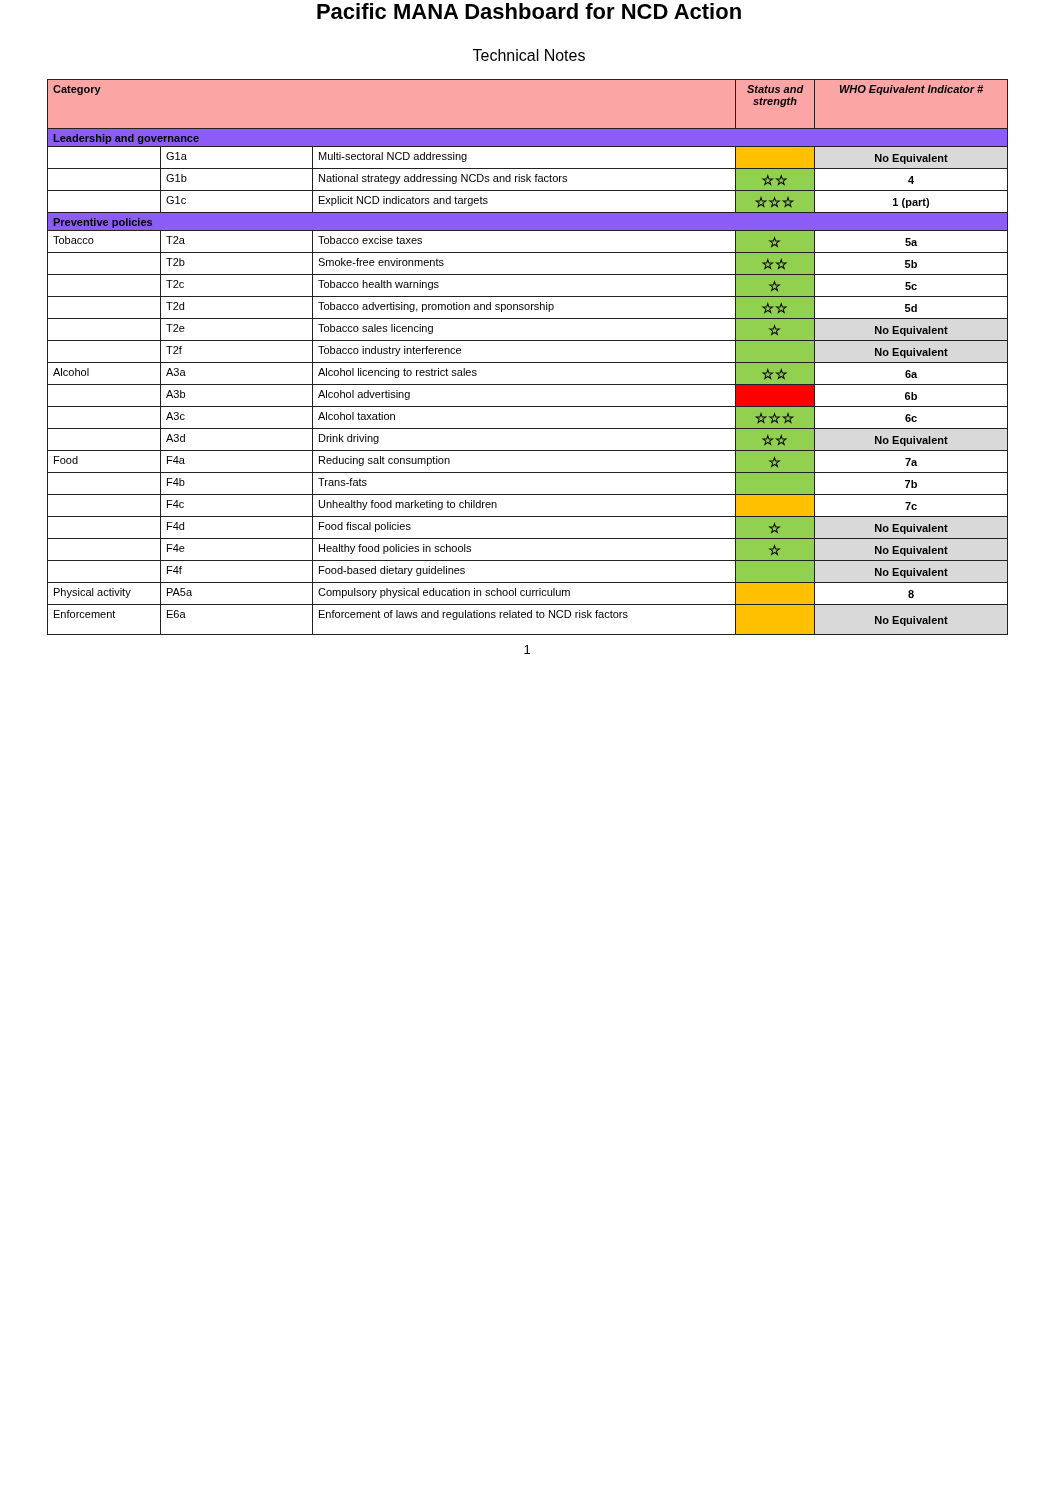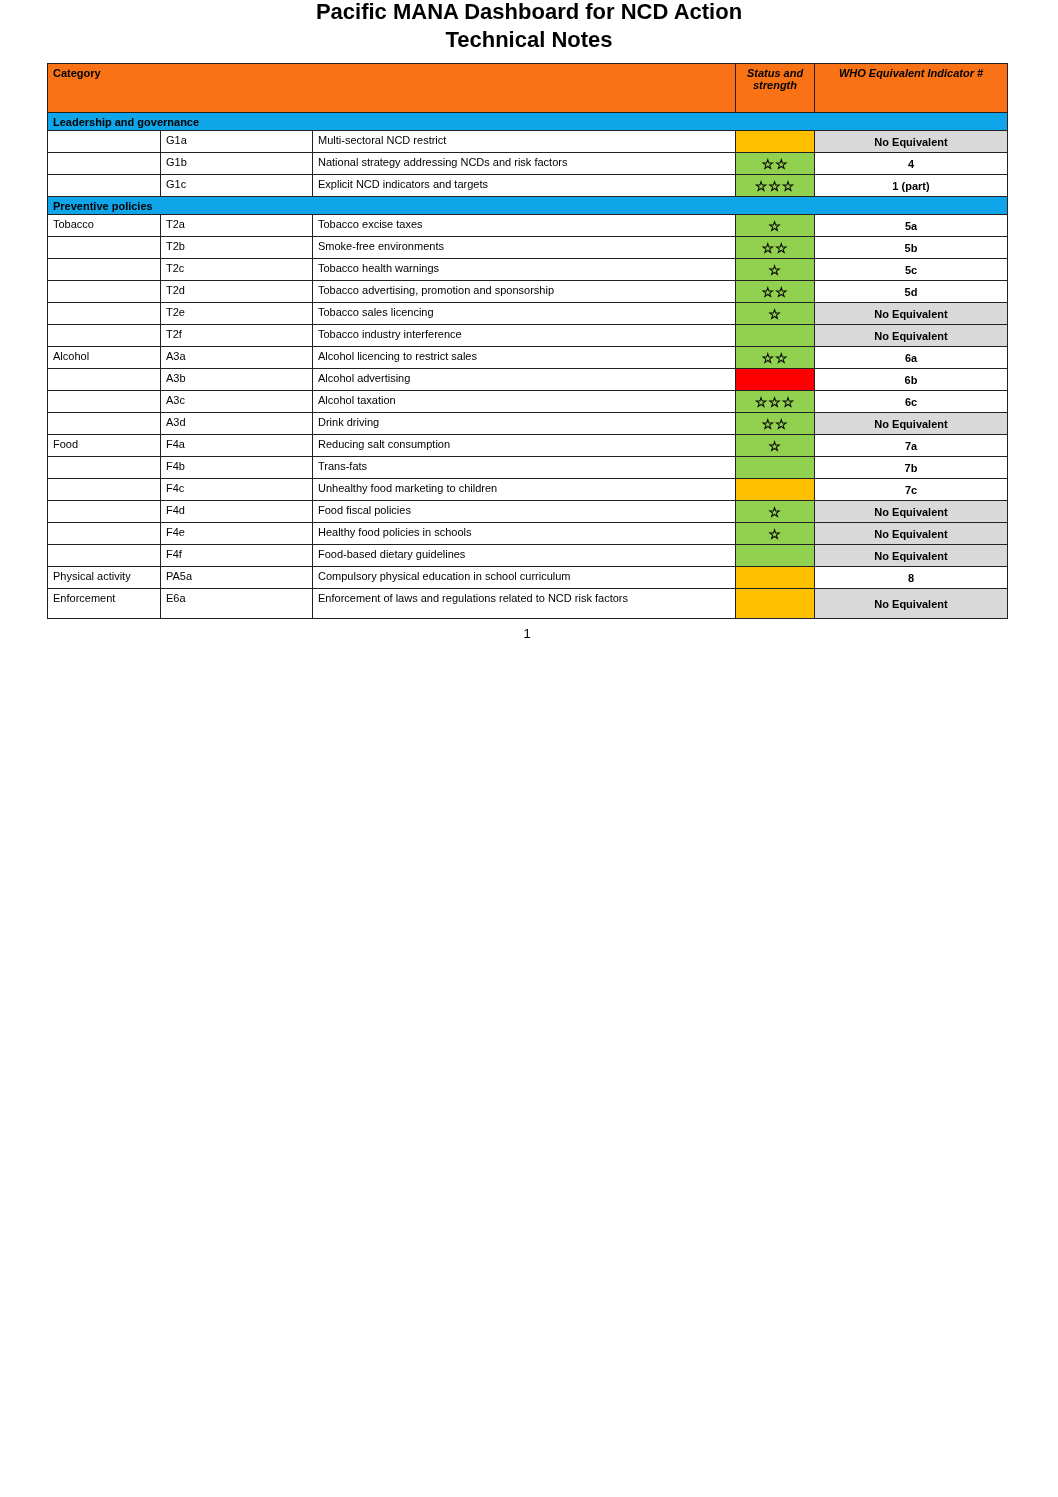--- a/index.html
+++ b/index.html
@@ -14,48 +14,48 @@
     overflow:hidden;
   }
   .title {
     text-align:center;
     font-size:22px;
     font-weight:bold;
     line-height:24px;
   }
   .subtitle {
     padding-top:0;
-    margin-top:4px;
-    text-align:center;
-    font-size:22px;
-    font-weight:bold;
+    margin-top:20px;
+    text-align:center;
+    font-size:16px;
+    font-weight:normal;
     line-height:24px;
   }
   table.notes {
     margin:11px 0 0 47px;
     width:960px;
     border-collapse:collapse;
     table-layout:fixed;
     font-size:11px;
   }
   table.notes th, table.notes td {
     border:1px solid #222;
   }
   .head-row th {
     height:49px;
     vertical-align:top;
     padding:3px 5px;
     font-size:11px;
     font-weight:bold;
-    background:#f97316;
+    background:#fca5a5;
   }
   .cat-h { text-align:left; }
   .mid-h { text-align:center;font-style:italic; }
   .section-row td {
-    background:#0ea5e9;
+    background:#8b5cf6;
     font-weight:bold;
     height:18px;
     padding:1px 5px;
     vertical-align:middle;
     font-size:11px;
   }
   .data-row td {
     height:22px;
     vertical-align:top;
     padding:3px 5px;
@@ -106,21 +106,21 @@
         <th class="mid-h">WHO Equivalent Indicator #</th>
       </tr>
     </thead>
     <tbody>
         <tr class="section-row">
     <td colspan="5">Leadership and governance</td>
   </tr>
         <tr class="data-row">
     <td class="cat"></td>
     <td class="code">G1a</td>
-    <td class="desc">Multi-sectoral NCD restrict</td>
+    <td class="desc">Multi-sectoral NCD addressing</td>
     <td class="status" style="background: rgb(255, 192, 0);"></td>
     <td class="who grey">No Equivalent</td>
   </tr>
         <tr class="data-row">
     <td class="cat"></td>
     <td class="code">G1b</td>
     <td class="desc">National strategy addressing NCDs and risk factors</td>
     <td class="status" style="background: rgb(146, 208, 80);">☆☆</td>
     <td class="who">4</td>
   </tr>

